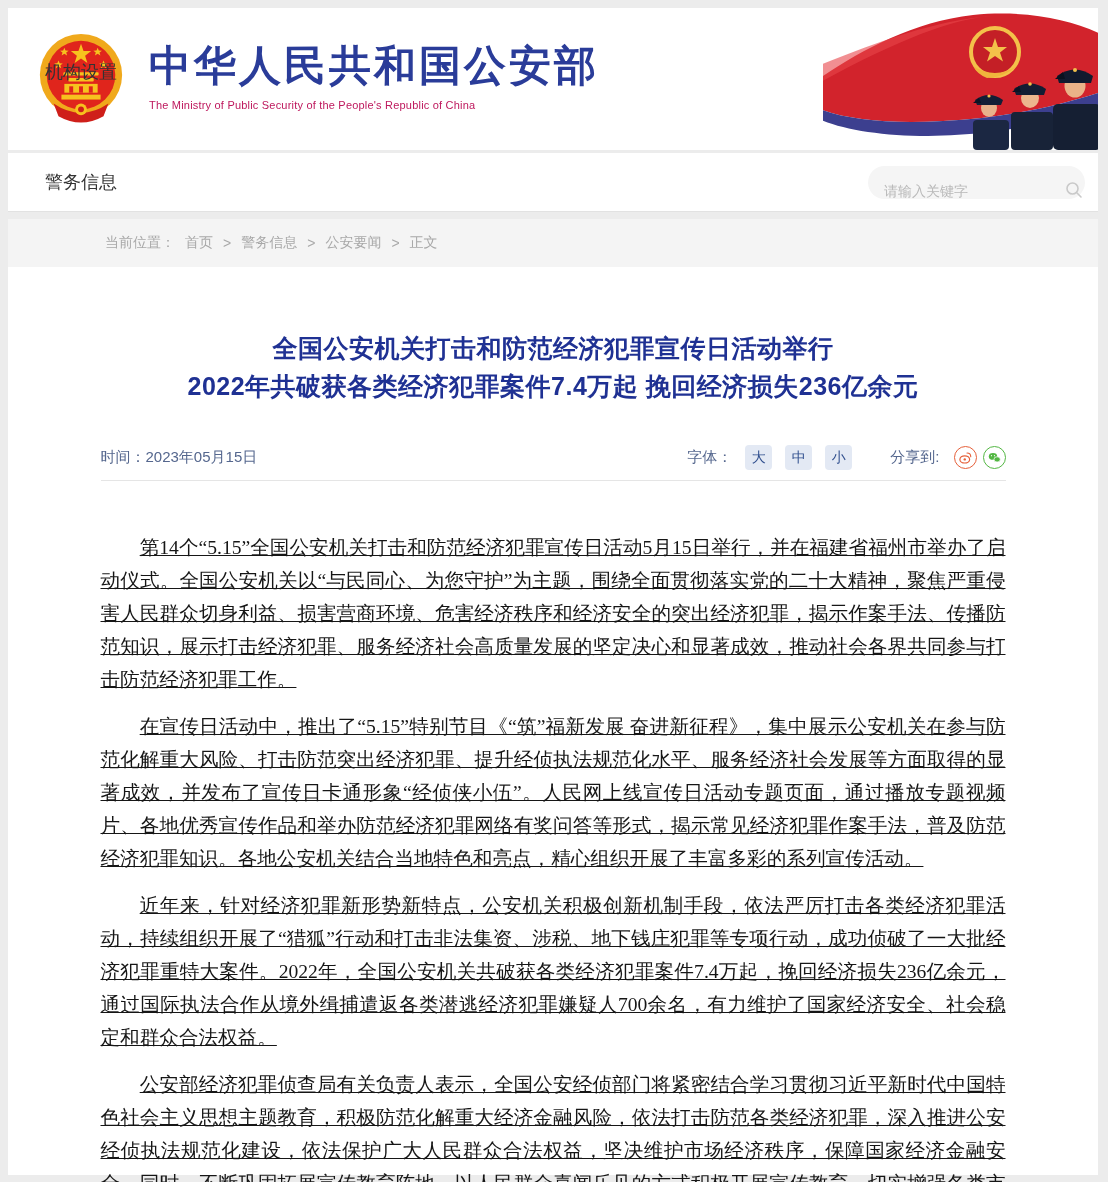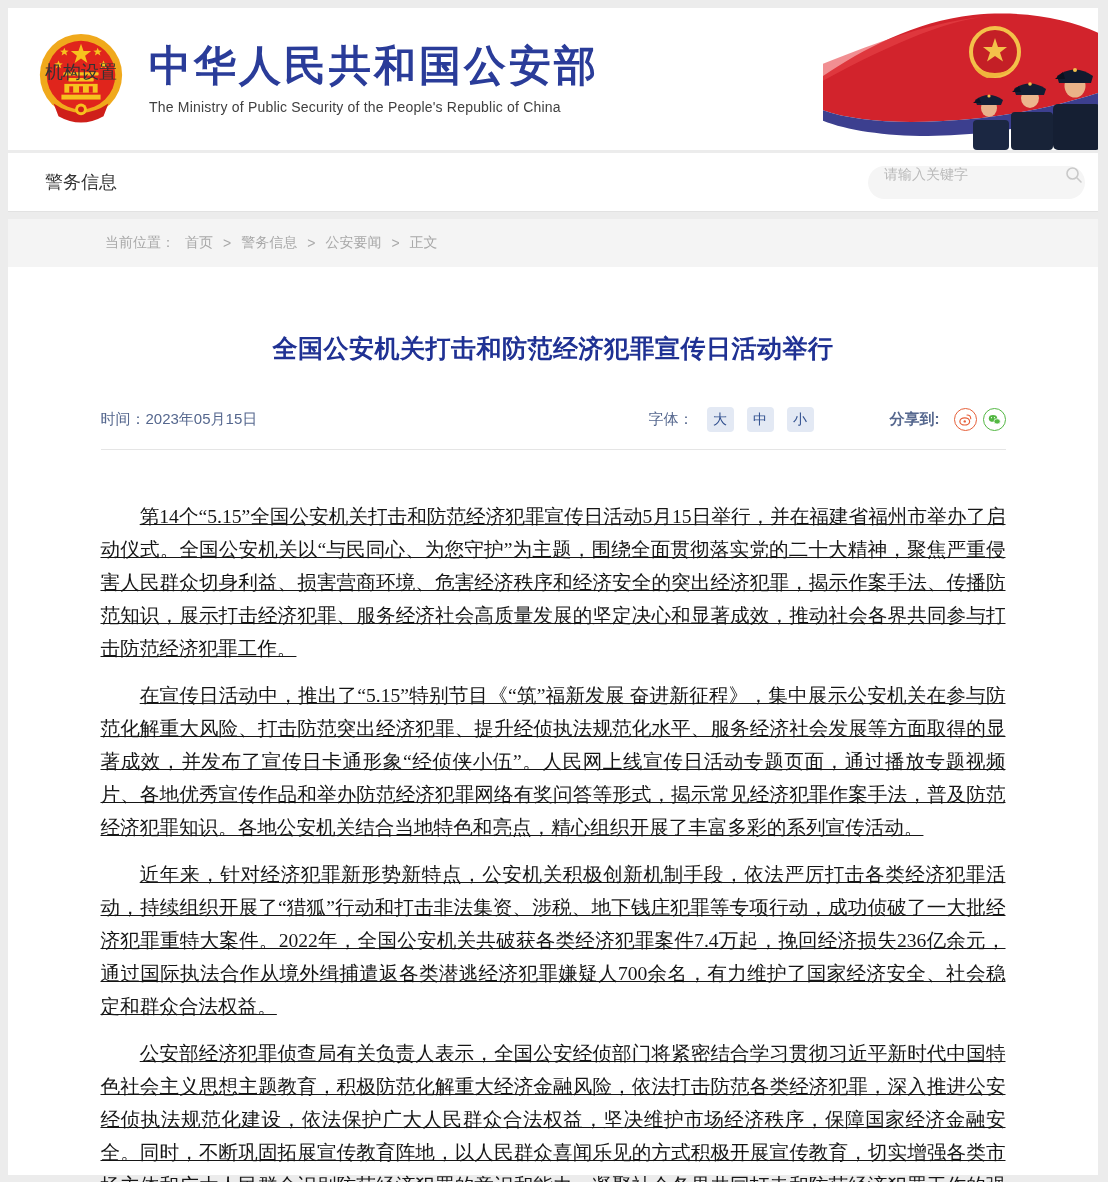--- a/index.html
+++ b/index.html
@@ -7,58 +7,58 @@
   #page {
     position:relative; width:1108px; height:1182px; margin:0 auto;
     background:#ececec; overflow:hidden;
     font-family:"Liberation Sans","DejaVu Sans",sans-serif;
   }
   
   .site-header { position:absolute; left:8px; top:8px; width:1090px; height:142px; background:#fff; }
   .emblem { position:absolute; left:26px; top:20px; width:94px; height:100px; }
   .titles { position:absolute; left:141px; top:34px; }
   .site-title-cn { font-size:42px; font-weight:bold; color:#2a3c99; letter-spacing:3px; line-height:48px; }
-  .site-title-en { margin-top:9px; font-size:14px; color:#404040; letter-spacing:0.2px; }
+  .site-title-en { margin-top:9px; font-size:11px; color:#be185d; letter-spacing:0.2px; }
   .banner { position:absolute; right:0; top:0; width:275px; height:142px; overflow:hidden; }
   
   .navbar {
     position:absolute; left:8px; top:152px; width:1090px; height:60px; background:#fff;
     border-top:1px solid #ececec; border-bottom:1px solid #e2e2e2;
     display:flex; align-items:center;
   }
   .nav-items { display:flex; gap:86px; padding-left:37px;flex-direction:column; }
   .nav-item { font-size:18px; color:#333; cursor:pointer; white-space:nowrap; }
   .searchbox {
     margin-left:auto; margin-right:13px; width:217px; height:33px;
     background:#f5f5f5; border-radius:17px;
-    display:flex; align-items:flex-start; padding:0 12px 0 16px;
+    display:flex; align-items:flex-end; padding:0 12px 0 16px;
   }
   .searchbox input { flex:1; border:0; background:transparent; outline:none; font-size:14px; color:#666;
     font-family:"Liberation Sans","DejaVu Sans",sans-serif; }
   .searchbox input::placeholder { color:#b9b9b9; }
   .mag { width:18px; height:18px; flex:0 0 auto; cursor:pointer; }
   
   .breadcrumb-band {
     position:absolute; left:8px; top:219px; width:1090px; height:48px; background:#f4f4f4;
     display:flex; align-items:center; padding-left:97px; font-size:14px; color:#a8a8a8;
   }
   .breadcrumb-band span { margin-right:10px; }
   .crumb { cursor:pointer; }
   
   .article-panel { position:absolute; left:8px; top:267px; width:1090px; height:908px; background:#fff; }
   .article-inner { width:905px; margin:0 auto; }
   .article-title { padding-top:62px; text-align:center; color:#1f3193; font-weight:bold;
     font-size:25px; line-height:38px; letter-spacing:0.5px; }
   .meta-row { margin-top:40px; display:flex; align-items:center;
-    border-bottom:1px solid #e5e5e5; padding-bottom:17px; font-size:15px; color:#55678e; }
+    border-bottom:1px solid #e5e5e5; padding-bottom:10px; font-size:15px; color:#55678e; }
   .meta-time-value { margin-left:0; }
   .meta-right { margin-left:auto; display:flex; align-items:center; }
   .fsize-btn { width:27px; height:25px; line-height:25px; text-align:center; background:#e3e9f4;
     color:#31508f; border-radius:4px; font-size:14px; margin-left:13px; cursor:pointer; }
-  .share-label { margin-left:76px; margin-right:8px;font-weight:bold; }
+  .share-label { margin-left:38px; margin-right:8px; }
   .share-icon { width:23px; height:23px; border-radius:50%; margin-left:6px; cursor:pointer;
     display:inline-flex; align-items:center; justify-content:center; background:#fff; }
   .share-weibo { border:1.5px solid #e6603a; }
   .share-wechat { border:1.5px solid #53b743; }
   .article-body { margin-top:50px; font-family:"Liberation Serif","DejaVu Serif",serif;
     font-size:19.6px; line-height:33px; color:#161616; text-align:justify; }
   .article-body p { text-indent:2em; margin-bottom:14px;text-decoration:underline; }
 </style>
 </head>
 <body>
@@ -159,20 +159,21 @@
     <span>&gt;</span>
     <span class="crumb">公安要闻</span>
     <span>&gt;</span>
     <span>正文</span>
   </div>
 
   <main class="article-panel">
     <div class="article-inner">
       <h1 class="article-title">
         <div>全国公安机关打击和防范经济犯罪宣传日活动举行</div>
+        <div>2022年共破获各类经济犯罪案件7.4万起 挽回经济损失236亿余元</div>
       </h1>
 
       <div class="meta-row">
         <span>时间：</span>
         <span class="meta-time-value">2023年05月15日</span>
         <div class="meta-right">
           <span>字体：</span>
           <span class="fsize-btn">大</span>
           <span class="fsize-btn">中</span>
           <span class="fsize-btn">小</span>

